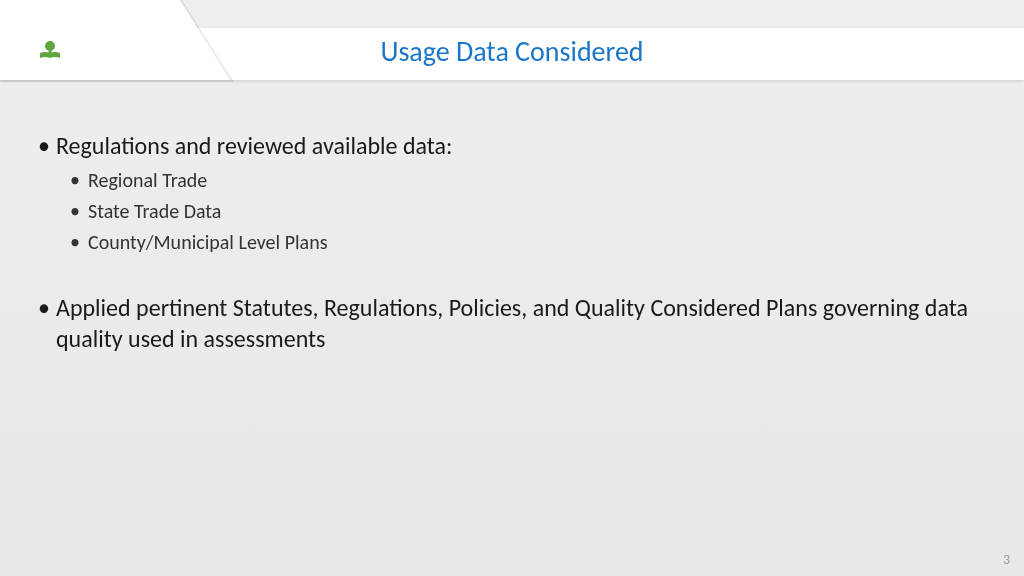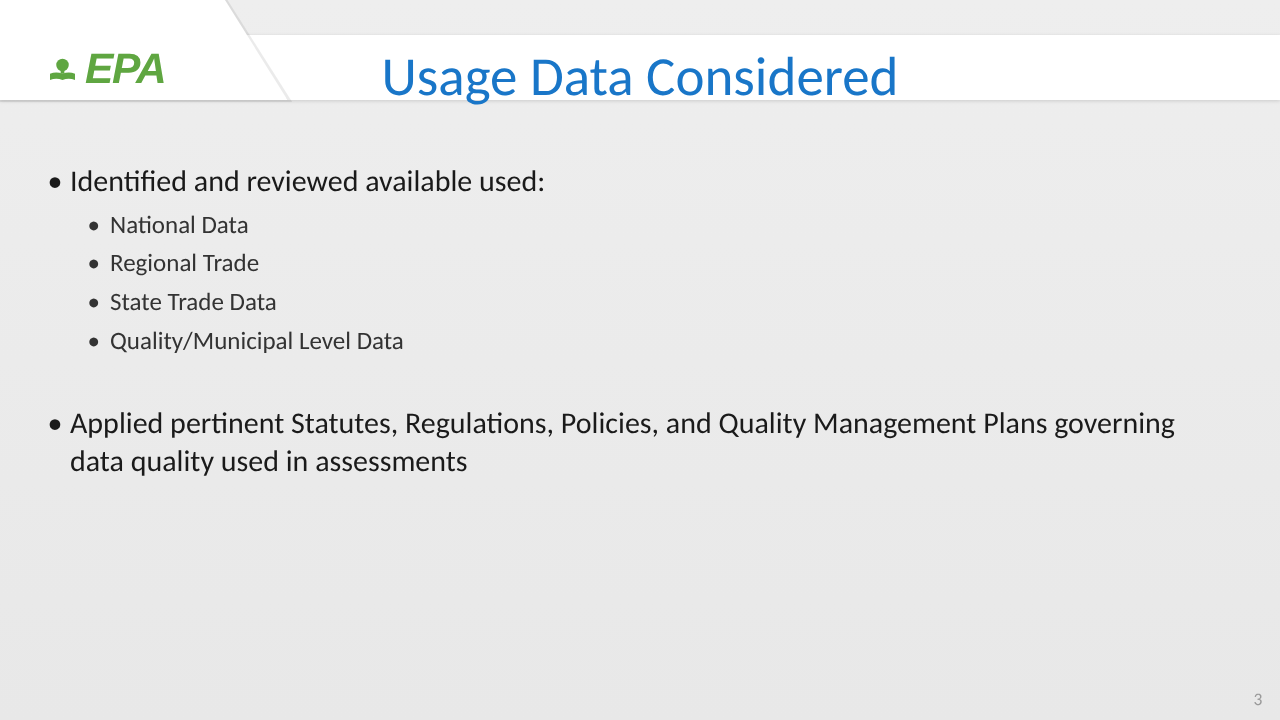--- a/index.html
+++ b/index.html
@@ -66,21 +66,21 @@
       letter-spacing: -1px;
       font-style: italic;
       font-family: Arial, sans-serif;
     }
     .slide-title {
       position: absolute;
       top: 34px;
       left: 0;
       right: 0;
       text-align: center;
-      font-size: 44px;
+      font-size: 28px;
       color: #1976c8;
       font-weight: 400;
       z-index: 3;
     }
     .content {
       position: absolute;
       top: 130px;
       left: 38px;
       right: 38px;
     }
@@ -132,28 +132,26 @@
 <div class="logo-notch"></div>
 
 <div class="epa-logo">
   <span class="epa-flower">
     <svg viewBox="0 0 28 28" width="28" height="28">
       <circle cx="14" cy="10" r="5" fill="#5fa641"></circle>
       <rect x="12.5" y="10" width="3" height="7" fill="#5fa641"></rect>
       <path d="M 4 17 Q 9 15 14 17 Q 19 15 24 17 L 24 22 Q 19 20 14 22 Q 9 20 4 22 Z" fill="#5fa641"></path>
     </svg>
   </span>
-  <span class="epa-text">EPA</span>
 </div>
 
 <div class="slide-title">Usage Data Considered</div>
 
 <div class="content" id="content-area">
-    <div class="bullet-l1">Identified and reviewed available used:</div>
-    <div class="bullet-l2">National Data</div>
+    <div class="bullet-l1">Regulations and reviewed available data:</div>
     <div class="bullet-l2">Regional Trade</div>
     <div class="bullet-l2">State Trade Data</div>
-    <div class="bullet-l2">Quality/Municipal Level Data</div>
+    <div class="bullet-l2">County/Municipal Level Plans</div>
     <div class="spacer"></div>
-    <div class="bullet-l1">Applied pertinent Statutes, Regulations, Policies, and Quality Management Plans governing data quality used in assessments</div>
+    <div class="bullet-l1">Applied pertinent Statutes, Regulations, Policies, and Quality Considered Plans governing data quality used in assessments</div>
   </div>
 
 <div class="page-number">3</div>
 
 </body></html>

